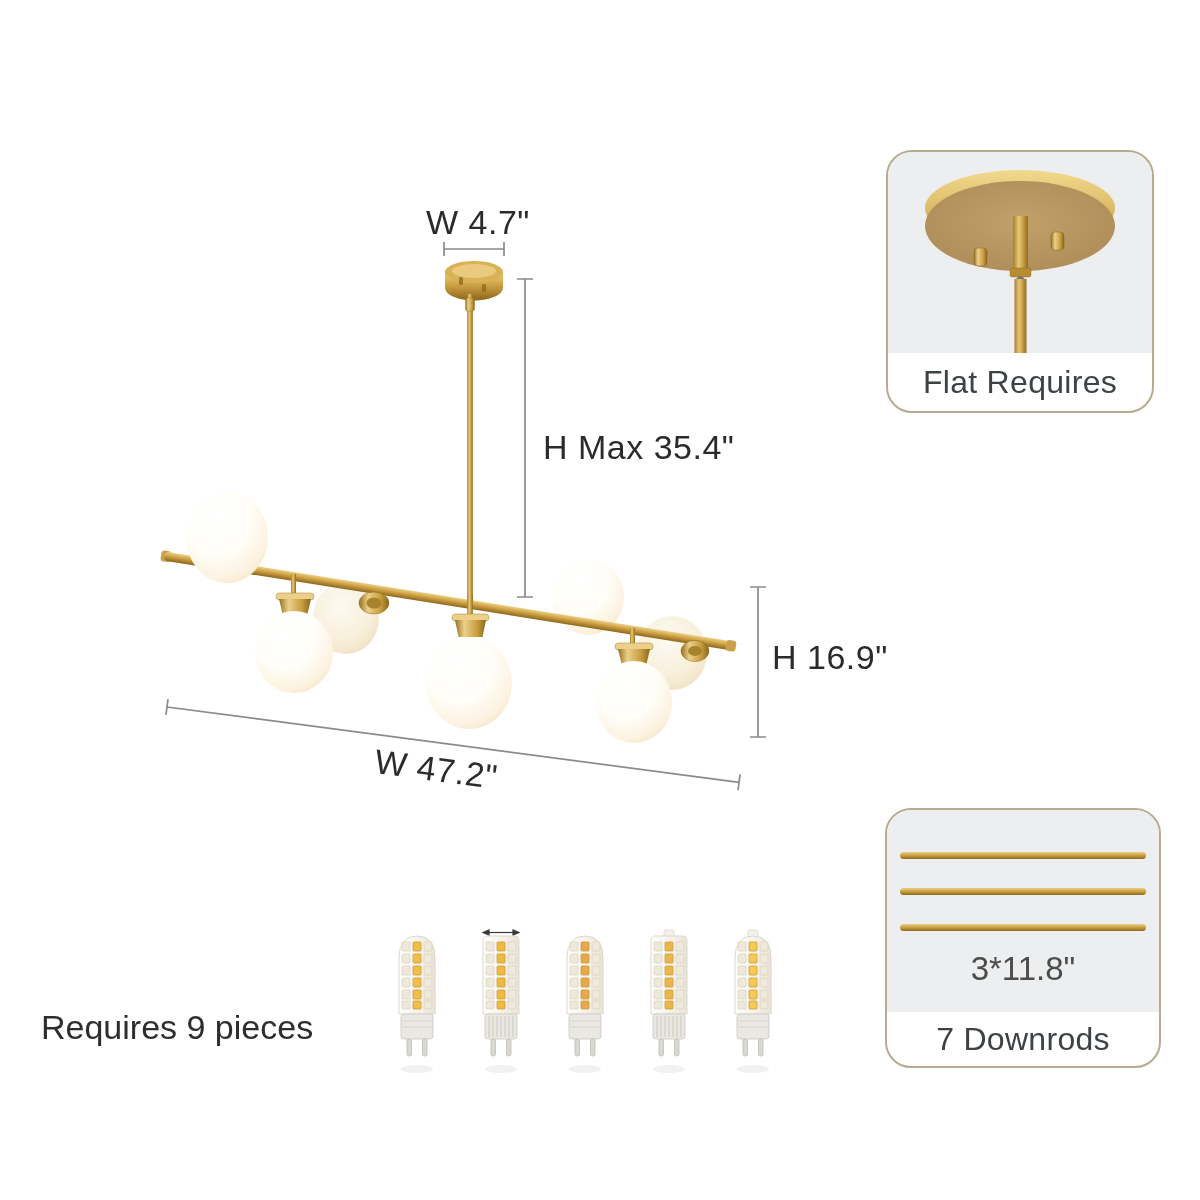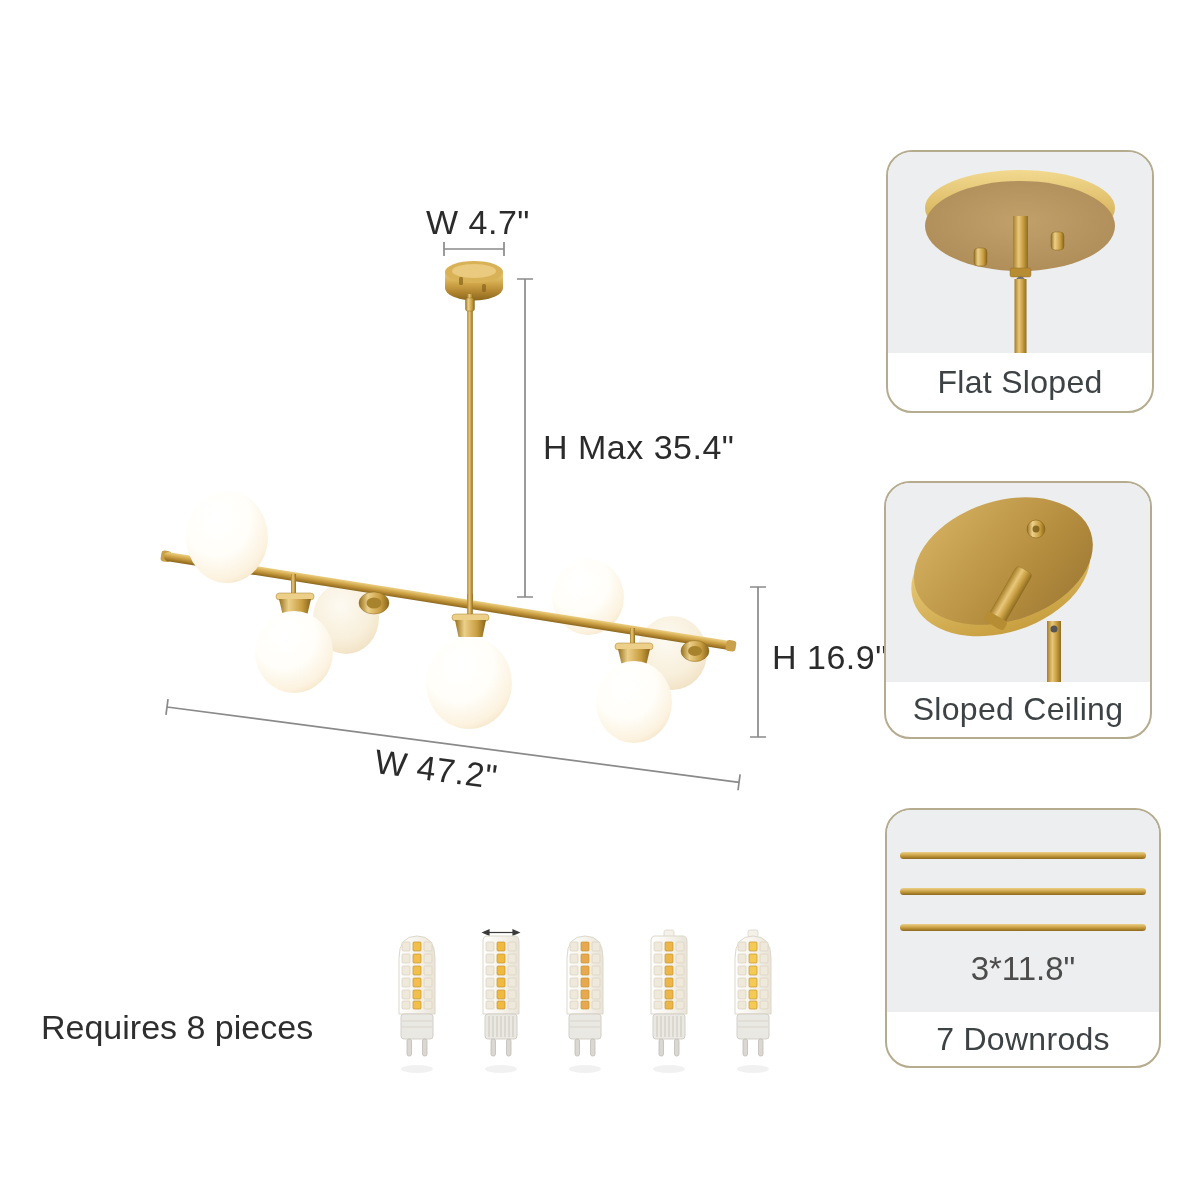--- a/index.html
+++ b/index.html
@@ -146,21 +146,21 @@
         <path d="M0,0 H577 M0,-8 V8 M577,-8 V8"></path>
       </g>
     </g>
   </svg>
 
   <div class="dim-label centered" style="left:398px;top:203px;width:160px;">W 4.7"</div>
   <div class="dim-label" style="left:543px;top:428px;">H Max 35.4"</div>
   <div class="dim-label" style="left:772px;top:638px;">H 16.9"</div>
   <div class="dim-label centered" style="left:346px;top:750px;width:180px;transform:rotate(7.5deg);">W 47.2"</div>
 
-  <div class="g9-sub">Requires 8 pieces</div>
+  <div class="g9-sub">Requires 9 pieces</div>
 
   <div class="bulb-row">
       <div class="bulb" style="left: 0px;">
         <svg width="60" height="150" viewBox="0 0 60 150">
     <path d="M12,30 Q12,8 30,8 Q48,8 48,30 V86 H12 Z" fill="url(#bulbBody)" stroke="#dcd7ca" stroke-width="1"></path>
           <rect x="15" y="14" width="8" height="9" rx="1" fill="#efe9db" stroke="#d8d1bd" stroke-width="0.7"></rect>
           <rect x="26" y="14" width="8" height="9" rx="1" fill="#f2bf4a" stroke="#c6952f" stroke-width="0.7"></rect>
           <rect x="37" y="14" width="8" height="9" rx="1" fill="#efe9db" stroke="#d8d1bd" stroke-width="0.7"></rect>
           <rect x="15" y="26" width="8" height="9" rx="1" fill="#efe9db" stroke="#d8d1bd" stroke-width="0.7"></rect>
           <rect x="26" y="26" width="8" height="9" rx="1" fill="#f2bf4a" stroke="#c6952f" stroke-width="0.7"></rect>
@@ -326,42 +326,23 @@
         <ellipse cx="132" cy="56" rx="95" ry="38" fill="url(#rim1)"></ellipse>
         <ellipse cx="132" cy="74" rx="95" ry="45" fill="url(#c1face)"></ellipse>
         <rect x="86" y="96" width="13" height="18" rx="4" fill="url(#cupG)" stroke="#8a661c" stroke-width="0.5"></rect>
         <rect x="163" y="80" width="13" height="18" rx="4" fill="url(#cupG)" stroke="#8a661c" stroke-width="0.5"></rect>
         <rect x="125" y="64" width="15" height="58" fill="url(#rodG)"></rect>
         <rect x="122" y="116" width="21" height="9" rx="2" fill="#b68d33" stroke="#8a661c" stroke-width="0.4"></rect>
         <circle cx="132.5" cy="130" r="5" fill="#777" stroke="#555" stroke-width="0.6"></circle>
         <rect x="126.5" y="127" width="12" height="74" fill="url(#rodG)"></rect>
       </svg>
     </div>
-    <div class="card-label">Flat Sloped</div>
+    <div class="card-label">Flat Requires</div>
   </div>
 
-  <div class="card" style="left:884px;top:481px;width:268px;height:258px;">
-    <div class="card-img" style="height:199px;">
-      <svg width="264" height="199" viewBox="0 0 264 199">
-        <g transform="rotate(-18 118 80)">
-          <ellipse cx="112" cy="88" rx="92" ry="60" fill="url(#rim1)"></ellipse>
-          <ellipse cx="118" cy="78" rx="92" ry="60" fill="url(#c2face)"></ellipse>
-        </g>
-        <circle cx="150" cy="46" r="9" fill="url(#cupG)" stroke="#8a661c" stroke-width="0.6"></circle>
-        <circle cx="150" cy="46" r="3.5" fill="#7a5c16" opacity="0.85"></circle>
-        <g transform="translate(136,92) rotate(30)">
-          <rect x="-9" y="-6" width="18" height="64" rx="4" fill="url(#rodG)" stroke="#8a661c" stroke-width="0.3"></rect>
-          <rect x="-11.5" y="48" width="23" height="10" rx="3" fill="#b68d33"></rect>
-        </g>
-        <rect x="161" y="138" width="14" height="61" fill="url(#rodG)"></rect>
-        <circle cx="168" cy="146" r="3.5" fill="#555"></circle>
-      </svg>
-    </div>
-    <div class="card-label">Sloped Ceiling</div>
-  </div>
 
   <div class="card" style="left:885px;top:808px;width:276px;height:260px;">
     <div class="card-img" style="height:202px;">
       <div class="rod-note">3*11.8"</div>
     <div class="rod" style="top: 42px;"></div>
         <div class="rod" style="top: 78px;"></div>
         <div class="rod" style="top: 114px;"></div>
       </div>
     <div class="card-label">7 Downrods</div>
   </div>

